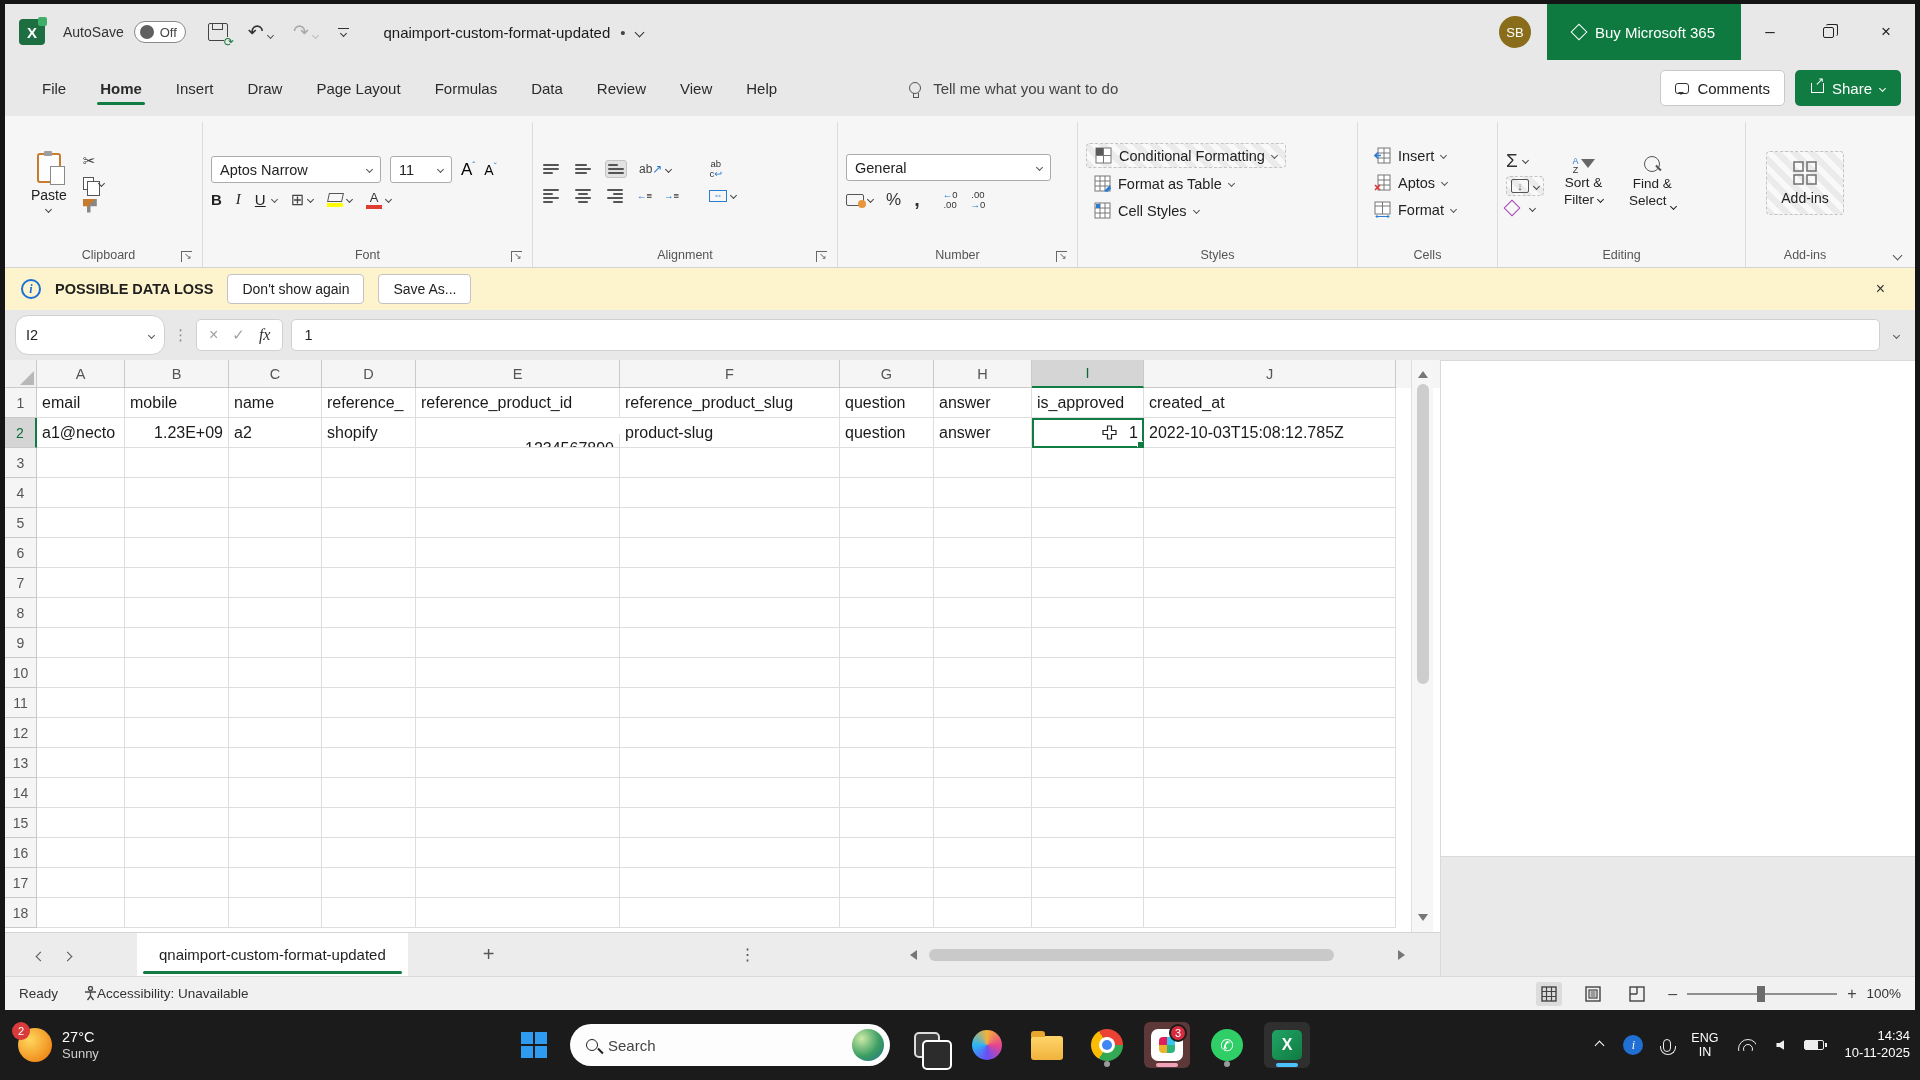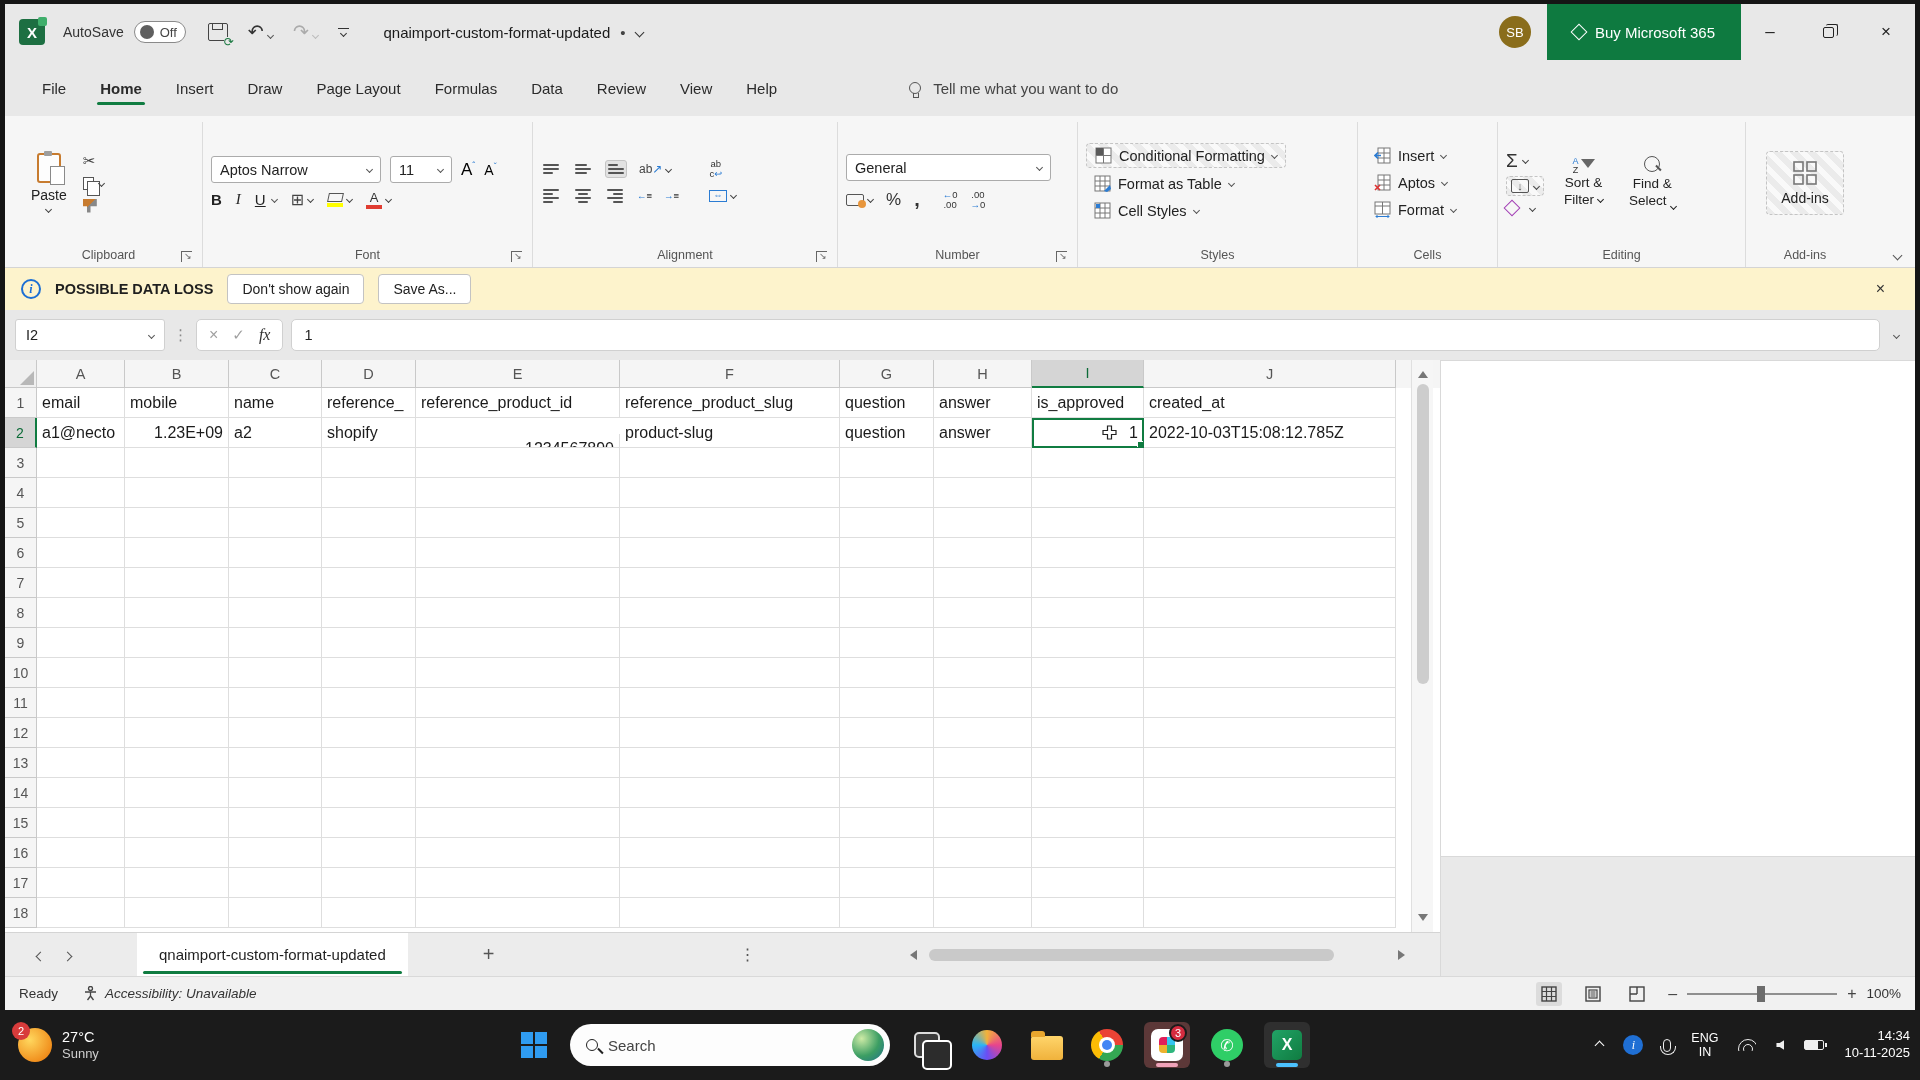--- a/index.html
+++ b/index.html
@@ -100,21 +100,21 @@
   
   .warnbar{height:42px;background:#fdf3cc;display:flex;align-items:center;padding:0 16px;gap:14px;flex:0 0 auto;}
   .info-ic{width:20px;height:20px;border:2px solid #1c6fd4;border-radius:50%;color:#1c6fd4;font-size:12px;font-weight:bold;display:flex;align-items:center;justify-content:center;font-family:"Liberation Serif",serif;font-style:italic;}
   .warn-title{font-size:14.5px;font-weight:bold;color:#1f1f1f;}
   .warn-msg{font-size:14.5px;color:#1f1f1f;text-decoration:underline;}
   .warn-btn{background:#fff;border:1px solid #c3c3c3;border-radius:4px;font-size:14px;color:#222;padding:6px 14px;white-space:nowrap;}
   .warn-x{margin-left:auto;margin-right:14px;font-size:16px;color:#333;}
 
   
   .fbar{height:50px;background:#e8e8e8;display:flex;align-items:center;padding:0 10px;gap:8px;flex:0 0 auto;}
-  .namebox{width:150px;height:32px;background:#fff;border:1px solid #d0d0d0;border-radius:3px;display:flex;align-items:center;padding:0 10px;font-size:14.5px;color:#222;}
+  .namebox{width:150px;height:40px;background:#fff;border:1px solid #d0d0d0;border-radius:13px;display:flex;align-items:center;padding:0 10px;font-size:14.5px;color:#222;}
   .namebox .chev{margin-left:auto;color:#555;}
   .vdots{color:#8a8a8a;font-size:15px;letter-spacing:0;}
   .fxgroup{display:flex;align-items:center;gap:14px;background:#fff;border:1px solid #d0d0d0;border-radius:5px;height:32px;padding:0 12px;}
   .fx-x{color:#a0a0a0;font-size:16px;}
   .fx-check{color:#a0a0a0;font-size:15px;}
   .fx-fx{font-family:"Liberation Serif",serif;font-style:italic;font-size:16px;color:#333;}
   .fcontent{flex:1;height:32px;background:#fff;border:1px solid #d0d0d0;border-radius:5px;display:flex;align-items:center;padding:0 12px;font-size:14.5px;color:#222;}
   .fbar .expand{color:#555;margin:0 6px;}
 
   
@@ -150,21 +150,21 @@
   .sheetmenu{margin-left:245px;color:#555;font-size:16px;}
   .hscroll{position:absolute;left:900px;right:30px;top:14px;height:16px;display:flex;align-items:center;gap:6px;}
   .harrow{width:0;height:0;border:5px solid transparent;}
   .harrow.left{border-right:7px solid #777;}
   .harrow.right{border-left:7px solid #777;}
   .htrack{flex:1;height:12px;position:relative;}
   .hthumb{position:absolute;left:6px;width:405px;height:12px;background:#c9c9c9;border-radius:6px;}
 
   
   .statusbar{height:34px;background:#f1f1f1;border-top:1px solid #d9d9d9;display:flex;align-items:center;padding:0 14px;gap:26px;font-size:13.5px;color:#333;flex:0 0 auto;position:relative;}
-  .acc{display:flex;align-items:center;gap:8px;font-style:italic;}
+  .acc{display:flex;align-items:center;}
   .sb-right{position:absolute;right:14px;display:flex;align-items:center;gap:18px;}
   .viewic{width:26px;height:24px;display:flex;align-items:center;justify-content:center;border-radius:3px;}
   .viewic.active{background:#dcdcdc;}
   .zoomer{display:flex;align-items:center;gap:10px;}
   .ztrack{width:150px;height:2px;background:#8f8f8f;position:relative;}
   .zthumb{position:absolute;left:70px;top:-7px;width:8px;height:16px;background:#6c6c6c;}
   .zsign{font-size:16px;color:#444;}
 
   
   .taskbar{position:absolute;left:0;bottom:0;width:1920px;height:70px;background:#1b1b1b;color:#fff;}
@@ -264,20 +264,31 @@
     <span class="rtab">Page Layout</span>
     <span class="rtab">Formulas</span>
     <span class="rtab">Data</span>
     <span class="rtab">Review</span>
     <span class="rtab">View</span>
     <span class="rtab">Help</span>
     <div class="tellme">
       <span class="bulb"></span>
       <span>Tell me what you want to do</span>
     </div>
+    <div class="tabrow-right">
+      <div class="comments-btn">
+        <span class="bubble-ic"></span>
+        <span>Comments</span>
+      </div>
+      <div class="share-btn">
+        <span class="share-ic"></span>
+        <span>Share</span>
+        <i class="chev small" style="color:#fff"></i>
+      </div>
+    </div>
   </div>
 
   <div class="ribbon">
 
     <div class="rgroup" style="width:188px">
       <div class="gcontent">
         <div class="bigbtn">
           <span class="pasteic"></span>
           <span>Paste</span>
           <i class="chev small" style="color:#444"></i>

